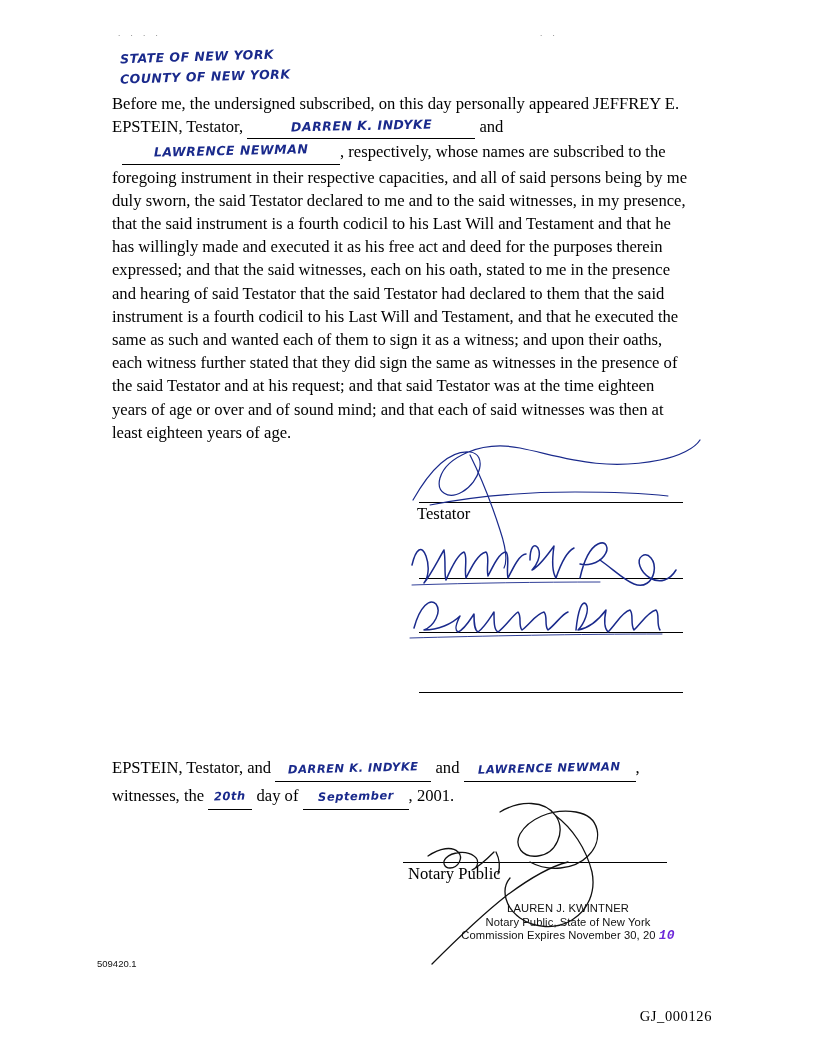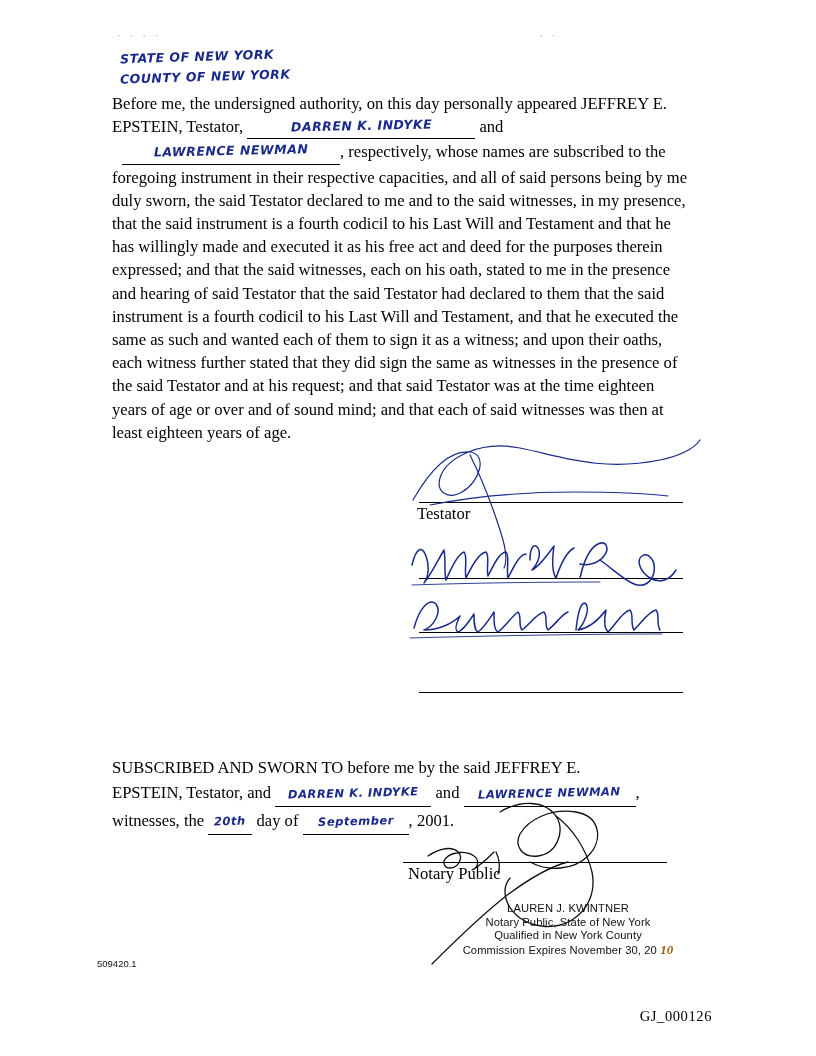--- a/index.html
+++ b/index.html
@@ -149,23 +149,23 @@
     top: 902px;
     width: 260px;
     text-align: center;
     font-family: "Liberation Sans", sans-serif;
     font-size: 11.2px;
     line-height: 13.6px;
     color: #111;
     letter-spacing: 0.1px;
   }
   .notary-stamp .yr {
-    font-family: Liberation Serif, serif;
+    font-family: Liberation Mono, monospace;
     font-style: italic;
-    color: #a16207;
+    color: #6d28d9;
     font-size: 13px;
     font-weight: 600;
   }
 
   
   .doc-code {
     position: absolute;
     left: 97px;
     top: 958px;
     font-size: 9.5px;
@@ -196,53 +196,51 @@
 
   <div class="stray" style="left:118px; top:28px;">. . . .</div>
   <div class="stray" style="left:540px; top:28px;">. .</div>
 
   <div class="venue">
     <div><span class="hand caps">STATE OF NEW YORK</span></div>
     <div><span class="hand caps">COUNTY OF NEW YORK</span></div>
   </div>
 
   <div class="body-block">
-    <p><span>Before me, the undersigned authority, on this day personally appeared</span>
+    <p><span>Before me, the undersigned subscribed, on this day personally appeared</span>
     <span>JEFFREY E. EPSTEIN, Testator,</span>
     <span class="fill-line fl-1"><span class="hand caps">DARREN K. INDYKE</span></span>
     <span>and</span>
     <span class="fill-line fl-2"><span class="hand caps">LAWRENCE NEWMAN</span></span><span>, respectively, whose names are subscribed to the foregoing instrument in their respective capacities, and all of said persons being by me duly sworn, the said Testator declared to me and to the said witnesses, in my presence, that the said instrument is a fourth codicil to his Last Will and Testament and that he has willingly made and executed it as his free act and deed for the purposes therein expressed; and that the said witnesses, each on his oath, stated to me in the presence and hearing of said Testator that the said Testator had declared to them that the said instrument is a fourth codicil to his Last Will and Testament, and that he executed the same as such and wanted each of them to sign it as a witness; and upon their oaths, each witness further stated that they did sign the same as witnesses in the presence of the said Testator and at his request; and that said Testator was at the time eighteen years of age or over and of sound mind; and that each of said witnesses was then at least eighteen years of age.</span></p>
   </div>
 
   <div class="sig-zone">
     <div class="sig-rule r1"></div>
     <div class="testator-label">Testator</div>
     <div class="sig-rule r2"></div>
     <div class="sig-rule r3"></div>
     <div class="sig-rule r4"></div>
   </div>
 
   <div class="sub-block">
-    <p>SUBSCRIBED AND SWORN TO before me by the said JEFFREY E.</p>
     <p><span>EPSTEIN, Testator, and</span>
       <span class="ul-in ul-name1"><span class="hand small caps">DARREN K. INDYKE</span></span>
       <span>and</span>
       <span class="ul-in ul-name2"><span class="hand small caps">LAWRENCE NEWMAN</span></span><span>,</span></p>
     <p><span>witnesses, the</span>
       <span class="ul-in ul-day"><span class="hand small">20th</span></span>
       <span>day of</span>
       <span class="ul-in ul-month"><span class="hand small">September</span></span><span>, 2001.</span></p>
   </div>
 
   <div class="notary-rule"></div>
   <div class="notary-label">Notary Public</div>
   <div class="notary-stamp">
     <div>LAUREN J. KWINTNER</div>
     <div>Notary Public, State of New York</div>
-    <div>Qualified in New York County</div>
     <div><span>Commission Expires November 30, 20</span> <span class="yr">10</span></div>
   </div>
 
   <div class="doc-code">509420.1</div>
   <div class="bates">GJ_000126</div>
 
   <svg class="ink" viewBox="0 0 816 1056" xmlns="http://www.w3.org/2000/svg">
     <g fill="none" stroke="#1a2a8c" stroke-width="1.5" stroke-linecap="round" stroke-linejoin="round">
 
       <path d="M413 500 C 430 470, 450 450, 470 452 C 488 454, 480 482, 462 492 C 448 500, 436 492, 440 478 C 446 458, 480 440, 520 448 C 560 456, 600 472, 660 460 C 680 456, 695 448, 700 440" stroke-width="1.2"></path>

